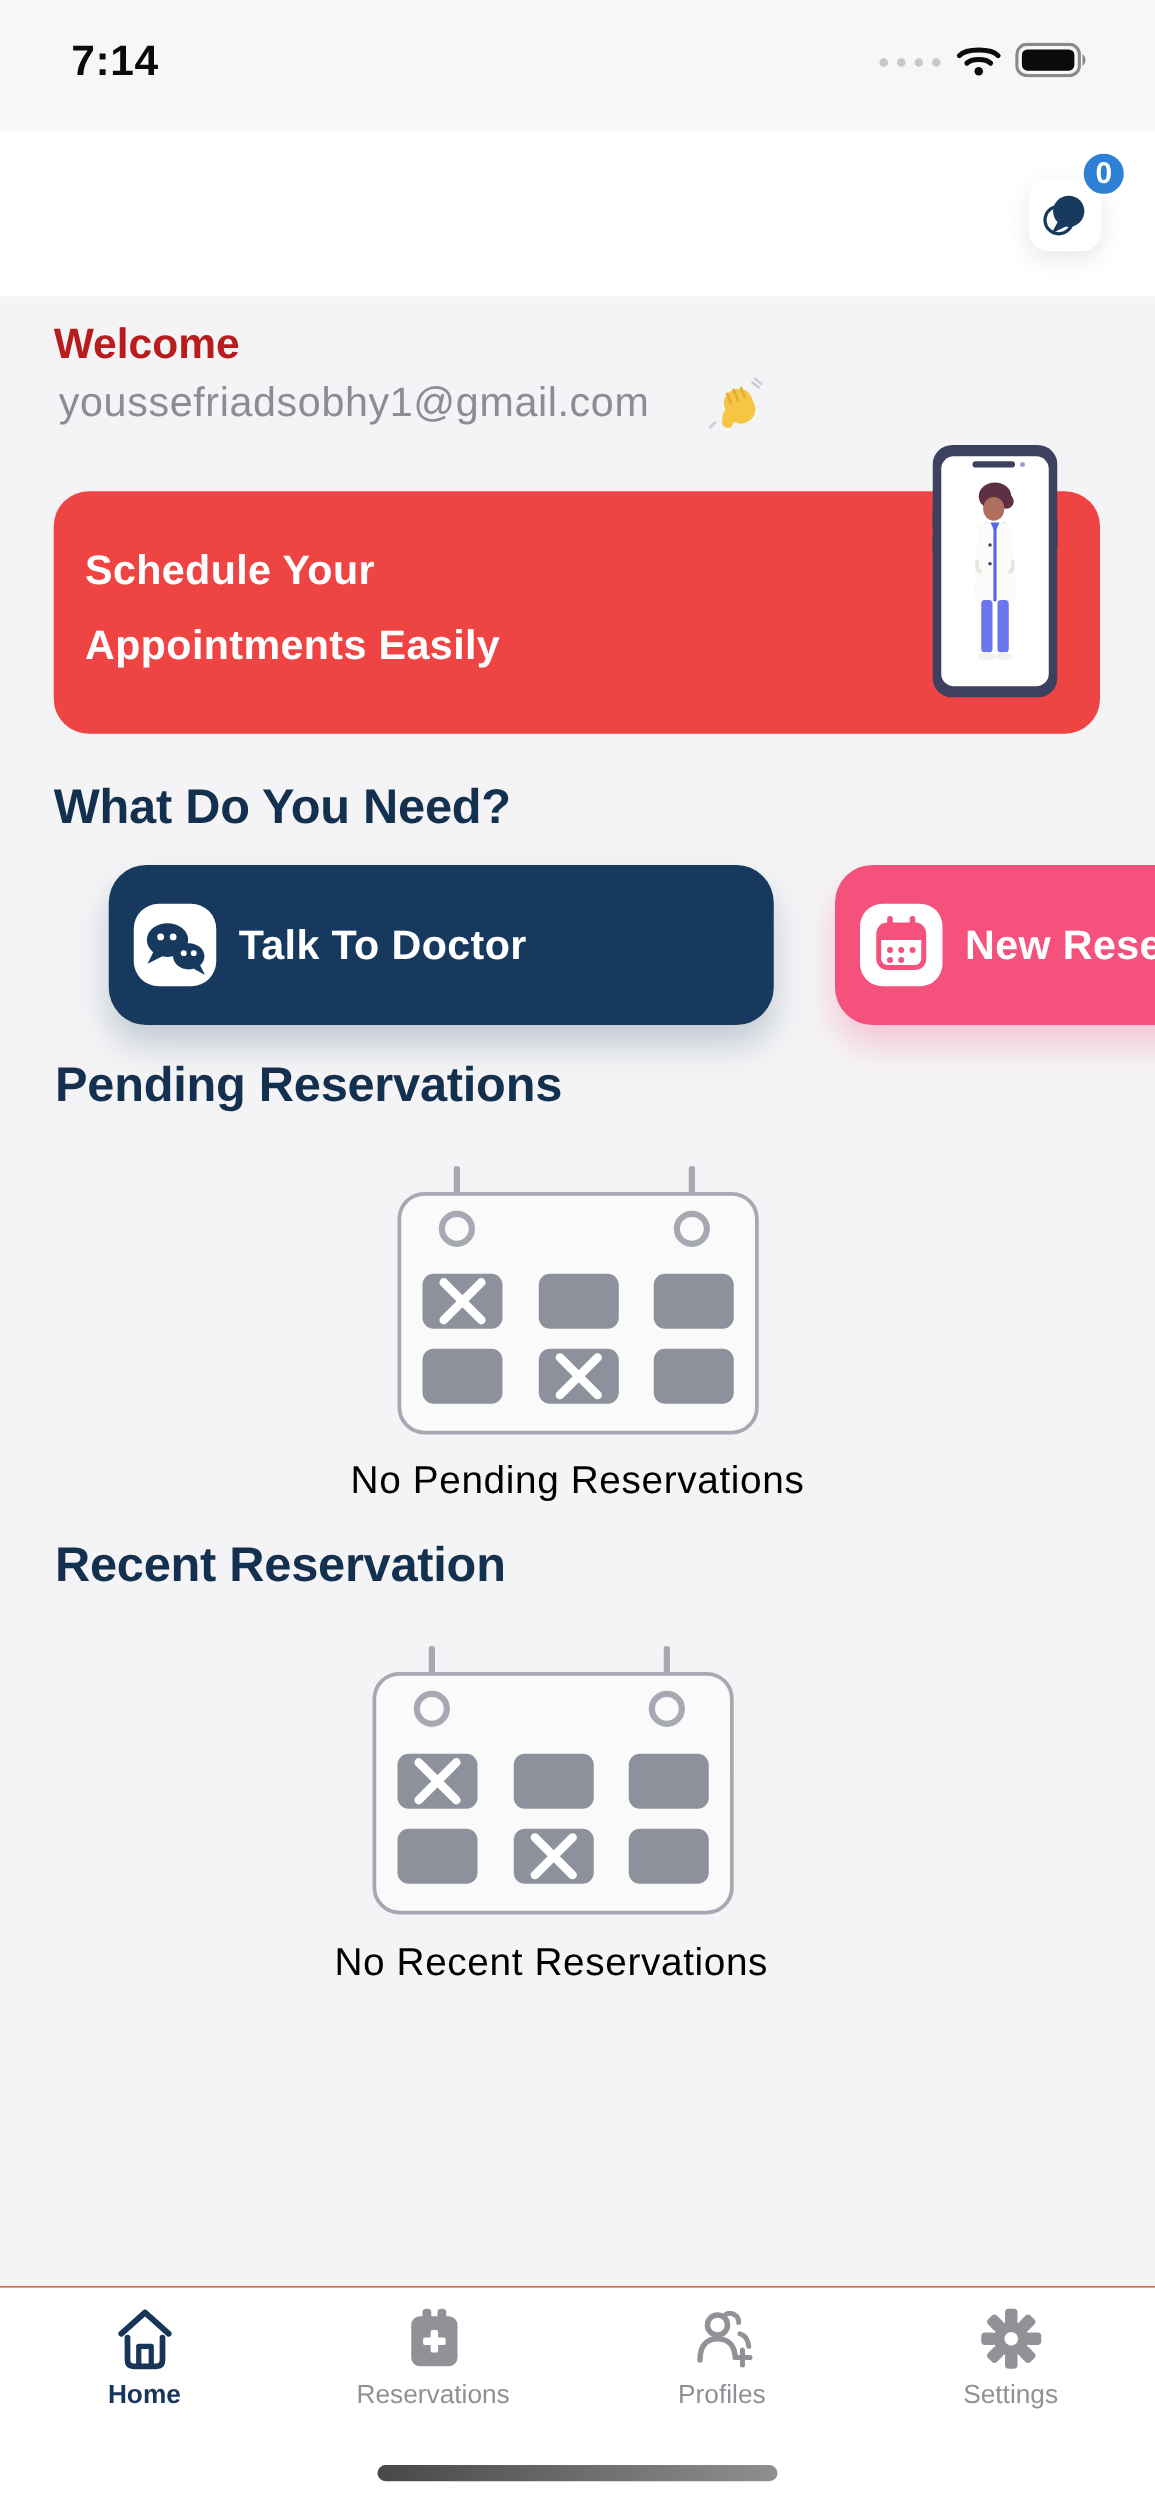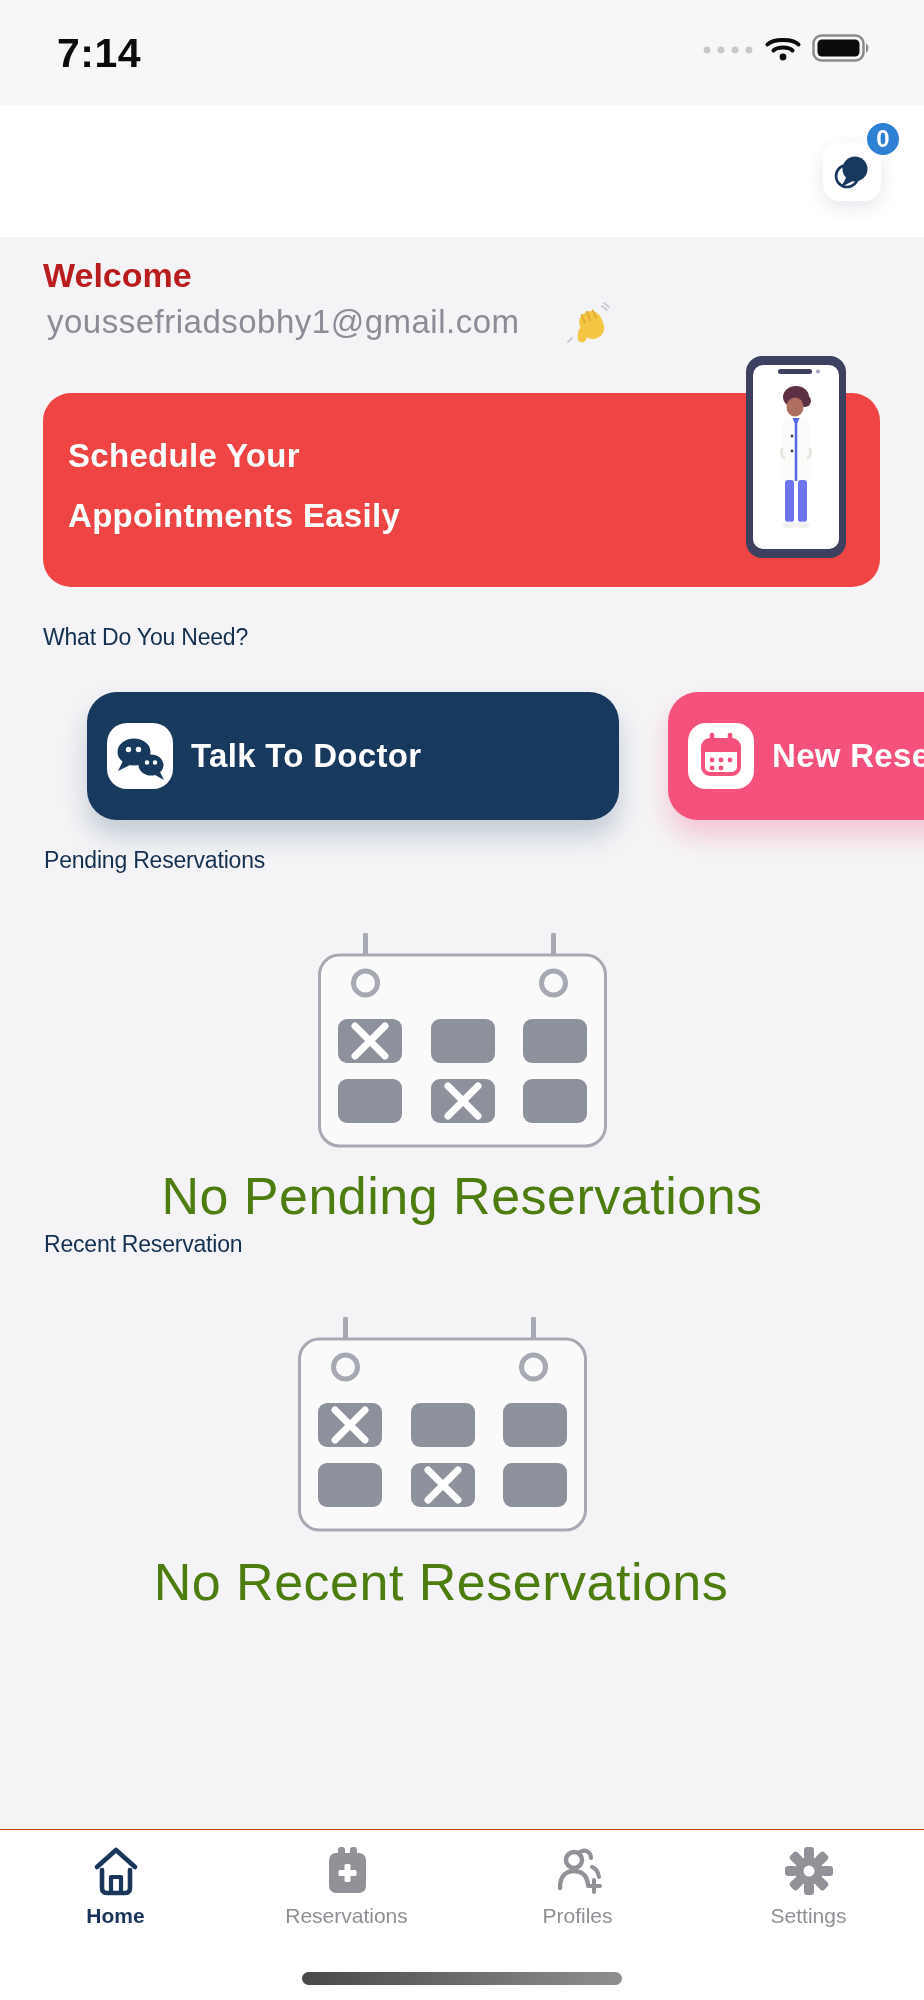--- a/index.html
+++ b/index.html
@@ -1,21 +1,21 @@
 <!DOCTYPE html>
 <html><head>
 <meta charset="utf-8">
 <style>
   html,body{margin:0;padding:0;}
   body{font-family:"Liberation Sans", sans-serif; background:#e9e9eb;}
   #screen{position:relative;width:924px;height:2000px;background:#F4F4F6;overflow:hidden;margin:0 auto;}
 
   
   .status-bar{position:absolute;left:0;top:0;width:924px;height:105px;background:#F7F7F8;}
-  .time{position:absolute;left:57px;top:30px;font-size:41px;font-weight:700;color:#0b0b0c;letter-spacing:.5px;}
+  .time{position:absolute;left:57px;top:30px;font-size:34px;font-weight:700;color:#0b0b0c;letter-spacing:.5px;}
   .status-icons{position:absolute;right:52px;top:34px;display:flex;align-items:center;gap:10px;}
 
   
   .header{position:absolute;left:0;top:105px;width:924px;height:132px;background:#ffffff;}
   .chat-btn{position:absolute;left:823px;top:143px;width:58px;height:58px;background:#ffffff;border-radius:16px;
             box-shadow:0 6px 18px rgba(40,60,90,.12);display:flex;align-items:center;justify-content:center;}
   .chat-badge{position:absolute;left:864px;top:120px;width:38px;height:38px;border-radius:50%;background:#2E80D4;
               color:#fff;font-size:24px;font-weight:700;display:flex;align-items:center;justify-content:center;
               border:3px solid #ffffff;box-sizing:border-box;}
 
@@ -24,33 +24,33 @@
   .welcome-email{position:absolute;left:47px;top:303px;font-size:33px;color:#8A8D96;letter-spacing:.5px;}
   .wave{position:absolute;left:566px;top:302px;}
 
   
   .banner{position:absolute;left:43px;top:393px;width:837px;height:194px;background:#ef4444;border-radius:28px;}
   .banner .l1{position:absolute;left:25px;top:44px;font-size:33px;font-weight:600;color:#ffffff;letter-spacing:.3px;}
   .banner .l2{position:absolute;left:25px;top:104px;font-size:33px;font-weight:600;color:#ffffff;letter-spacing:.3px;}
   .phone{position:absolute;left:746px;top:356px;}
 
   
-  .h-sec{position:absolute;font-size:23px;font-weight:400;color:#14304F;letter-spacing:-.2px;}
+  .h-sec{position:absolute;font-size:39px;font-weight:700;color:#14304F;letter-spacing:-.2px;}
 
   
   .act-btn{position:absolute;top:692px;width:532px;height:128px;border-radius:30px;display:flex;align-items:center;}
   .act-talk{left:87px;background:#17395E;box-shadow:0 16px 26px rgba(23,57,94,.22);}
   .act-new{left:668px;background:#F4517D;box-shadow:0 16px 26px rgba(244,81,125,.28);}
   .act-icon{width:66px;height:66px;border-radius:20px;background:#ffffff;margin-left:20px;flex:0 0 auto;
             display:flex;align-items:center;justify-content:center;}
   .act-label{color:#ffffff;font-size:33px;font-weight:600;margin-left:18px;white-space:nowrap;letter-spacing:.3px;}
 
   
   .cal-illus{position:absolute;}
-  .empty-txt{position:absolute;font-size:52px;color:#4d7c0f;text-align:center;letter-spacing:.5px;}
+  .empty-txt{position:absolute;font-size:31px;color:#000000;text-align:center;letter-spacing:.5px;}
 
   
   .tabbar{position:absolute;left:0;top:1829px;width:924px;height:171px;background:#ffffff;border-top:1px solid #c2410c;box-sizing:border-box;display:flex;}
   .tab{width:231px;display:flex;flex-direction:column;align-items:center;padding-top:12px;}
   .tab .lbl{margin-top:6px;font-size:21px;color:#8E9095;}
   .tab.active .lbl{color:#17365A;font-weight:700;}
   .home-indicator{position:absolute;left:302px;top:1972px;width:320px;height:13px;border-radius:7px;
                   background:linear-gradient(90deg,#48484a,#8f8f91);}
 </style>
 </head>

